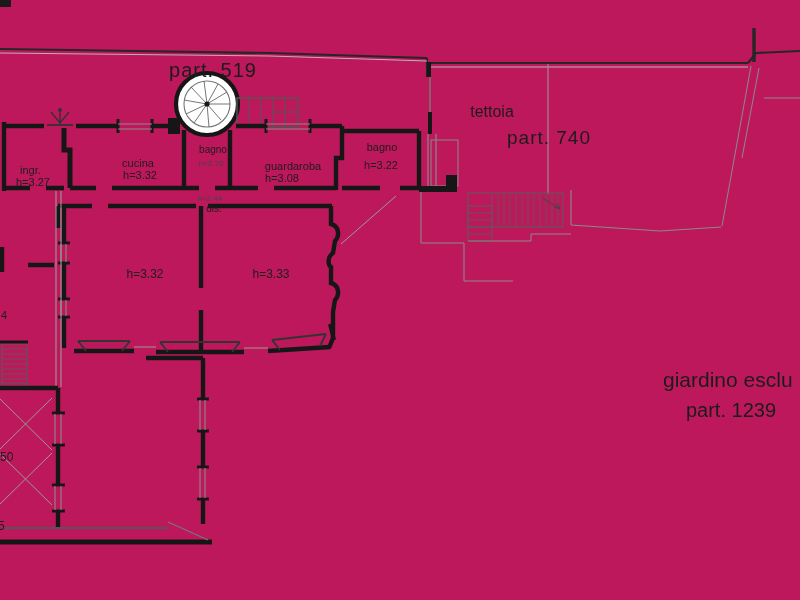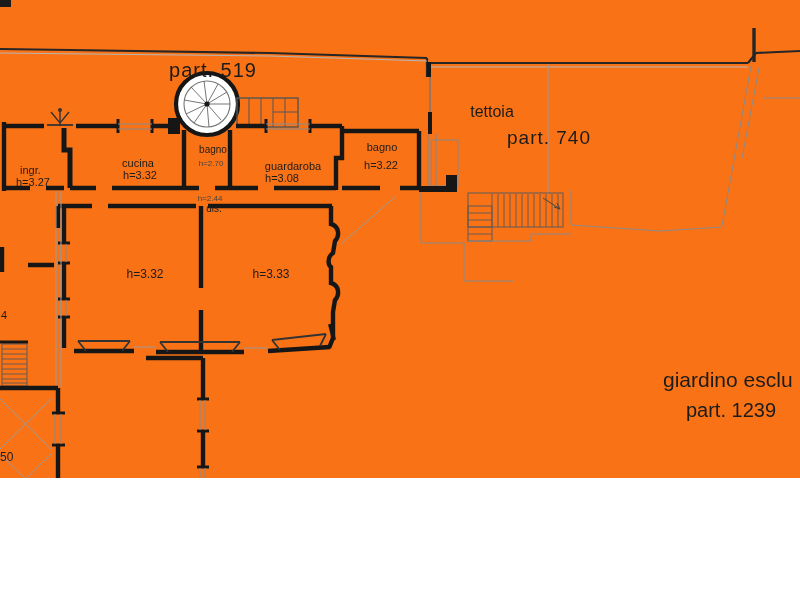--- a/index.html
+++ b/index.html
@@ -1,16 +1,16 @@
 <!DOCTYPE html>
 <html><head>
 <meta charset="utf-8">
 <style>
   html,body{margin:0;padding:0;background:#ffffff;}
-  #canvas{position:relative;width:800px;height:478px;background:#f97316;overflow:hidden;
+  #canvas{position:relative;width:800px;height:600px;background:#be185d;overflow:hidden;
           font-family:"Liberation Sans", sans-serif;text-align:center;}
   svg text{fill:#1c1c1c;}
   .lbl-big{font-size:20px;letter-spacing:1px;}
   .lbl-med{font-size:16px;}
   .lbl-room{font-size:11px;}
   .lbl-roomh{font-size:12px;}
   .lbl-tiny{font-size:8px;fill:#444;}
   .lbl-small{font-size:10px;}
 </style>
 </head>

